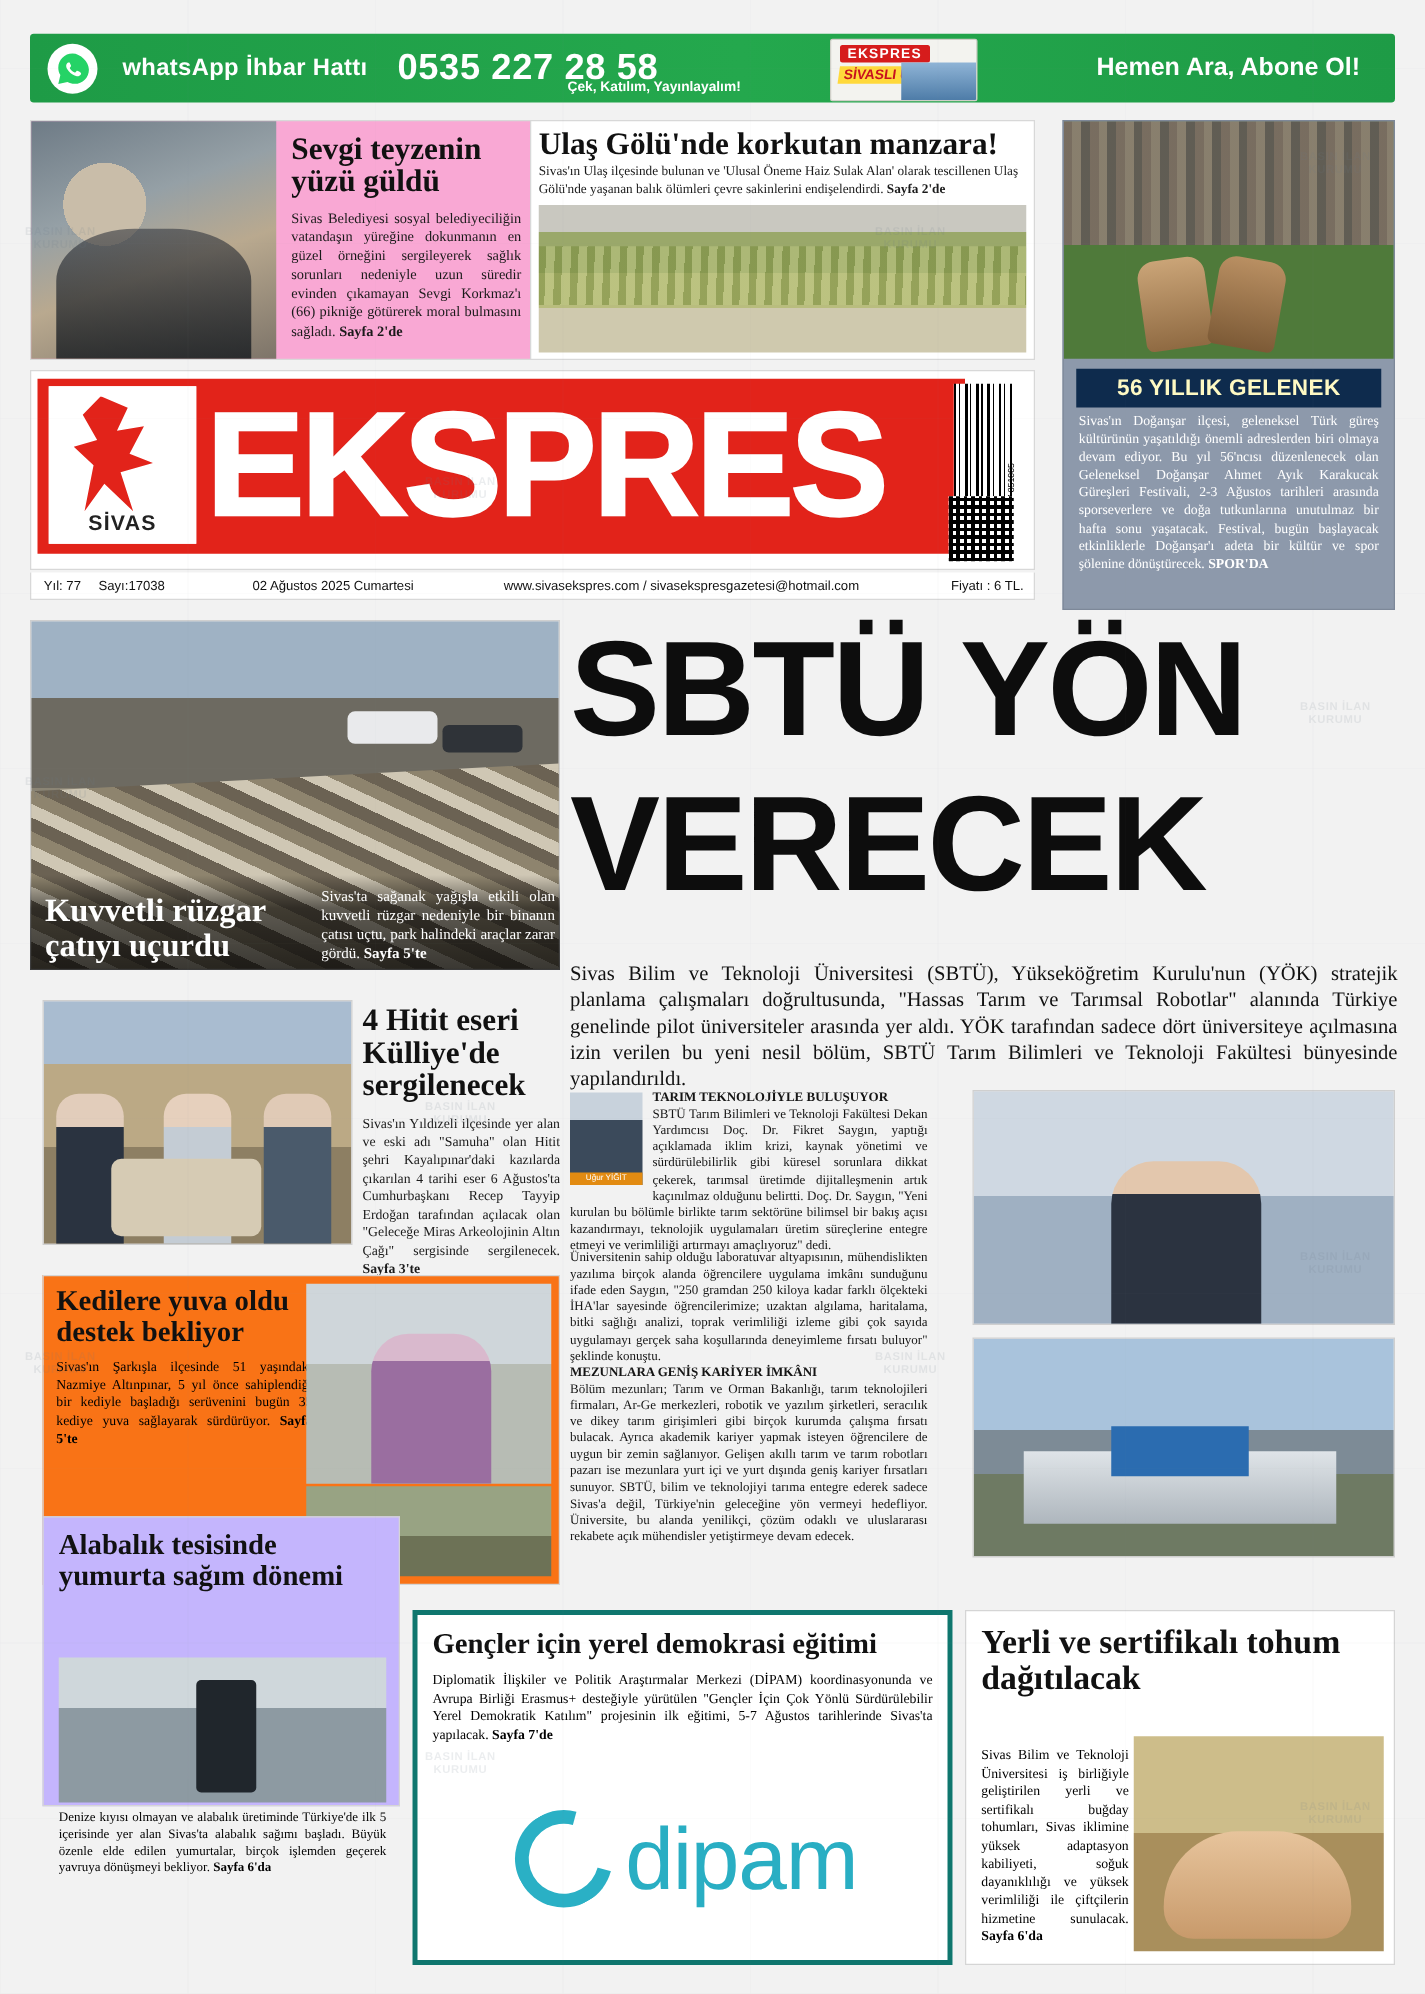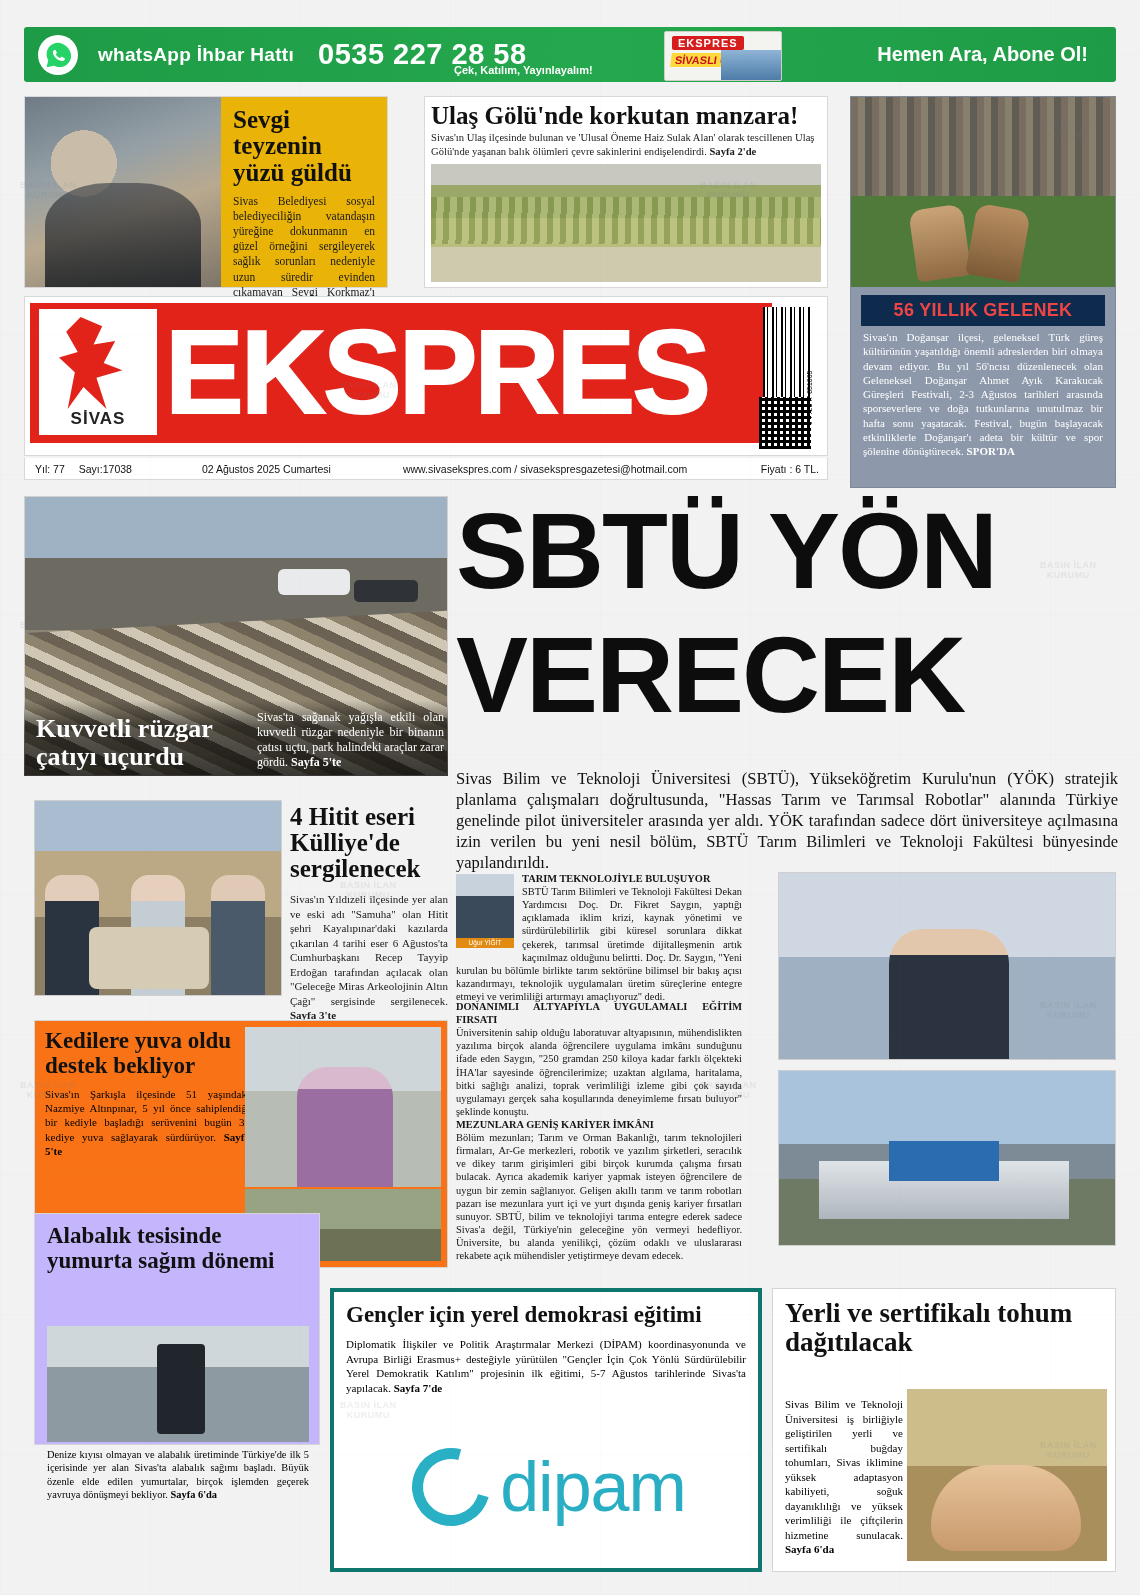--- a/index.html
+++ b/index.html
@@ -76,22 +76,22 @@
     position:absolute; right:0; bottom:0; width:60px; height:30px;
     background:linear-gradient(180deg,#8fb4d6,#4e7ca8);
   }
   .banner .b-right{
     font-family:"Liberation Sans", sans-serif; font-weight:bold; font-size:20px;
     position:absolute; right:28px; top:16px;
   }
 
   
   .teaser-left{
-    position:absolute; left:24px; top:96px; width:364px; height:192px;
-    background:#eab308; border:1px solid #d8d8d8; display:flex;
+    position:absolute; left:24px; top:96px; width:406px; height:192px;
+    background:#f9a8d4; border:1px solid #d8d8d8; display:flex;
   }
   .teaser-left .ph{
     width:196px; height:100%;
     background:
       radial-gradient(circle at 30% 35%, #c9bda9 0 18%, transparent 18%),
       linear-gradient(160deg,#6e7b86 0%,#95a0a6 35%,#b9a98f 60%,#7d7469 100%);
     position:relative; overflow:hidden;
   }
   .teaser-left .ph:after{
     content:""; position:absolute; left:10%; top:45%; width:80%; height:55%;
@@ -144,21 +144,21 @@
     background:repeating-linear-gradient(90deg,#7a6a5e 0 7px,#8d7f6e 7px 14px,#5e5750 14px 21px);
     opacity:.85;
   }
   .teaser-right .ph .w1,.teaser-right .ph .w2{
     position:absolute; bottom:8px; width:54px; height:72px; border-radius:14px 14px 6px 6px;
     background:linear-gradient(180deg,#caa477,#8f6a42);
   }
   .teaser-right .ph .w1{ left:62px; transform:rotate(-8deg); }
   .teaser-right .ph .w2{ left:120px; transform:rotate(10deg); background:linear-gradient(180deg,#b98f62,#7c5a36); }
   .teaser-right .band{
-    margin:8px 10px 4px; background:#0e2b4d; color:#ef4444; text-align:center;
+    margin:8px 10px 4px; background:#0e2b4d; color:#fef9c3; text-align:center;
     font-family:"Liberation Sans", sans-serif; font-weight:bold; font-size:18px;
     padding:5px 0; letter-spacing:.3px;
   }
   .teaser-right p{
     margin:4px 12px; font-size:11px; line-height:1.3; color:#fff; text-align:justify;
   }
   .teaser-right p b{ font-weight:bold; }
 
   
   .masthead{
@@ -562,21 +562,20 @@
 
   <div class="art-col art-c1">
     <div class="pfp">
       <div class="nm">Uğur YİĞİT</div>
     </div>
     <div class="sub">TARIM TEKNOLOJİYLE BULUŞUYOR</div>
     <div>SBTÜ Tarım Bilimleri ve Teknoloji Fakültesi Dekan Yardımcısı Doç. Dr. Fikret Saygın, yaptığı açıklamada iklim krizi, kaynak yönetimi ve sürdürülebilirlik gibi küresel sorunlara dikkat çekerek, tarımsal üretimde dijitalleşmenin artık kaçınılmaz olduğunu belirtti. Doç. Dr. Saygın, "Yeni kurulan bu bölümle birlikte tarım sektörüne bilimsel bir bakış açısı kazandırmayı, teknolojik uygulamaları üretim süreçlerine entegre etmeyi ve verimliliği artırmayı amaçlıyoruz" dedi.</div>
   </div>
 
   <div class="art-col art-c2">
-    <div class="sub">DONANIMLI ALTYAPIYLA UYGULAMALI EĞİTİM FIRSATI</div>
     <div>Üniversitenin sahip olduğu laboratuvar altyapısının, mühendislikten yazılıma birçok alanda öğrencilere uygulama imkânı sunduğunu ifade eden Saygın, "250 gramdan 250 kiloya kadar farklı ölçekteki İHA'lar sayesinde öğrencilerimize; uzaktan algılama, haritalama, bitki sağlığı analizi, toprak verimliliği izleme gibi çok sayıda uygulamayı gerçek saha koşullarında deneyimleme fırsatı buluyor" şeklinde konuştu.</div>
     <div class="sub">MEZUNLARA GENİŞ KARİYER İMKÂNI</div>
     <div>Bölüm mezunları; Tarım ve Orman Bakanlığı, tarım teknolojileri firmaları, Ar-Ge merkezleri, robotik ve yazılım şirketleri, seracılık ve dikey tarım girişimleri gibi birçok kurumda çalışma fırsatı bulacak. Ayrıca akademik kariyer yapmak isteyen öğrencilere de uygun bir zemin sağlanıyor. Gelişen akıllı tarım ve tarım robotları pazarı ise mezunlara yurt içi ve yurt dışında geniş kariyer fırsatları sunuyor. SBTÜ, bilim ve teknolojiyi tarıma entegre ederek sadece Sivas'a değil, Türkiye'nin geleceğine yön vermeyi hedefliyor. Üniversite, bu alanda yenilikçi, çözüm odaklı ve uluslararası rekabete açık mühendisler yetiştirmeye devam edecek.</div>
   </div>
 
   <div class="photo-man">
       <div class="body"></div>
     </div>
   <div class="photo-bld">
     <div class="b1"></div>

